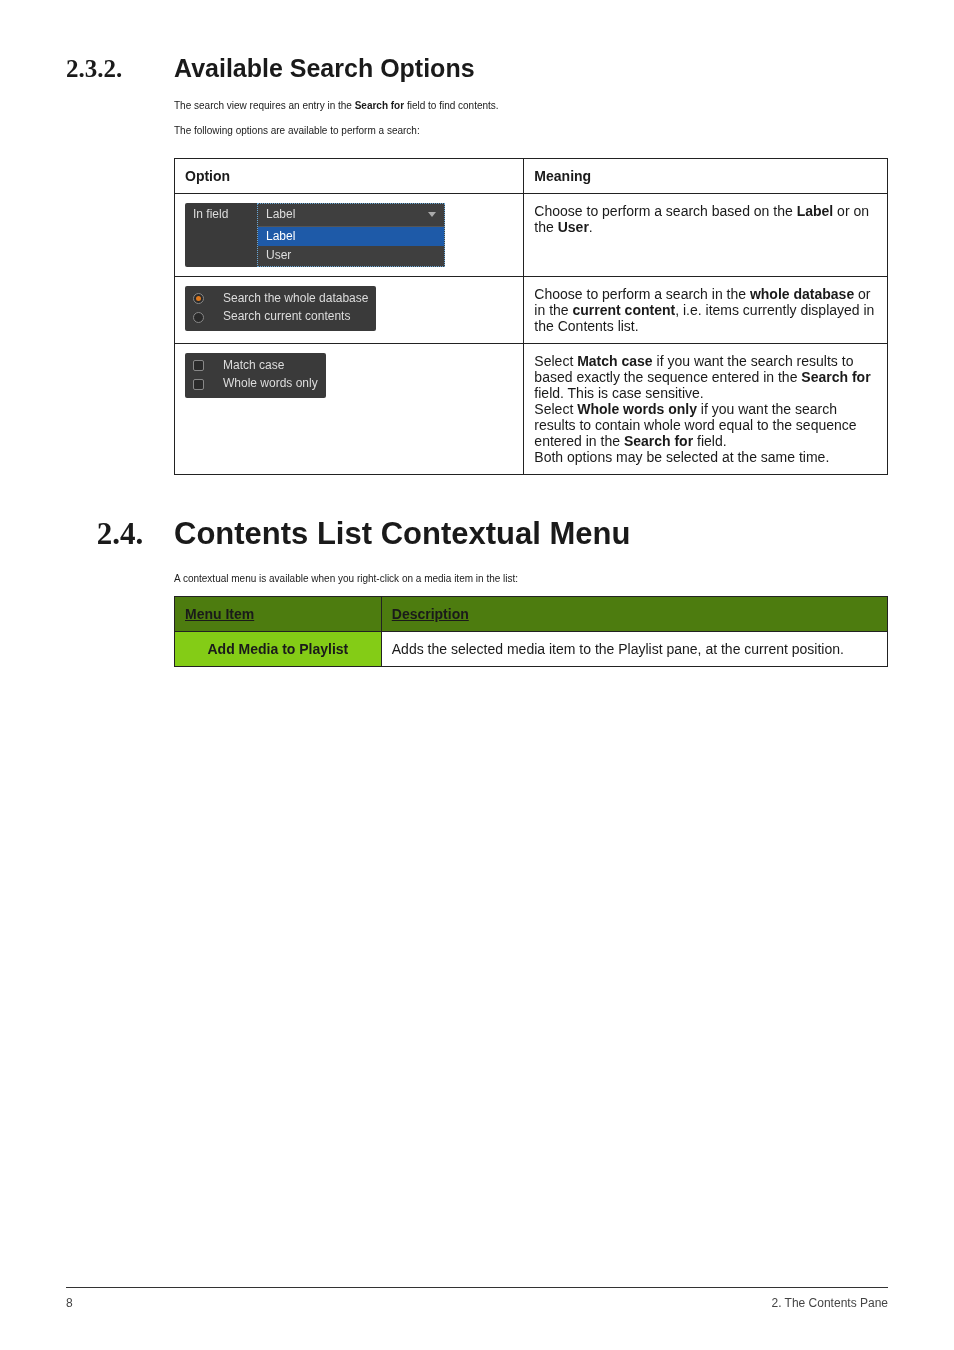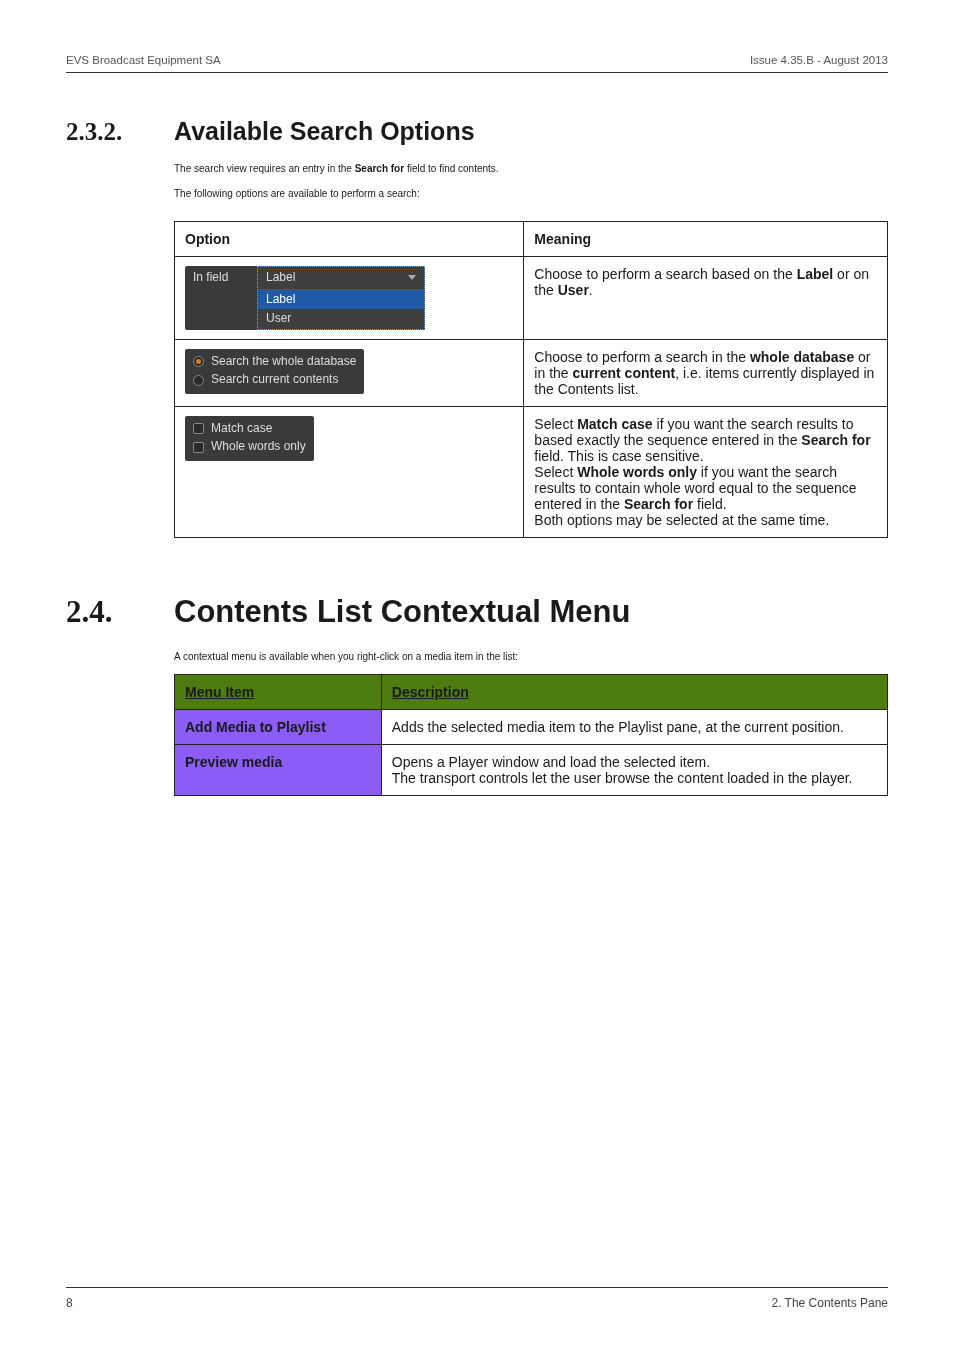--- a/index.html
+++ b/index.html
@@ -59,21 +59,21 @@
     background: #3a3a3a;
     color: #ddd;
     display: inline-block;
     font-size: 12px;
     line-height: 1.3;
     border-radius: 2px;
   }
   .infield {
     display: flex;
     align-items: stretch;
-    width: 240px;
+    width: 260px;
   }
   .infield .lbl {
     padding: 4px 8px;
     flex: 0 0 72px;
   }
   .infield .dd {
     flex: 1;
     position: relative;
     border: 1px dotted #6aa7d6;
     background: #3f3f3f;
@@ -101,21 +101,21 @@
     background: #1e5aa8;
     color: #fff;
   }
 
   .radiogrp, .chkgrp {
     padding: 5px 8px 6px 8px;
     display: inline-flex;
     flex-direction: column;
     gap: 3px;
   }
-  .ctrl-row { display: flex; align-items: center; gap: 7px; }
+  .ctrl-row { display: flex; align-items: center; gap: 19px; }
   .radio, .chk {
     width: 11px; height: 11px;
     background: #2a2a2a;
     border: 1px solid #888;
     display: inline-flex;
     align-items: center;
     justify-content: center;
     flex: 0 0 11px;
   }
   .radio { border-radius: 50%; }
@@ -136,44 +136,40 @@
     font-size: 14px;
     margin-top: 4px;
   }
   table.menu th, table.menu td {
     border: 1px solid #222;
     padding: 9px 10px;
     vertical-align: top;
     text-align: left;
   }
   table.menu th { background: #4d7c0f; font-weight: bold; text-decoration: underline; }
-  table.menu td.mi { background: #8b5cf6; font-weight: bold; width: 29%; }
+  table.menu td.mi { background: #84cc16; font-weight: bold; width: 29%; text-align: center; }
 
   .footer {
     position: absolute;
     left: 66px;
     right: 66px;
     bottom: 40px;
     border-top: 1px solid #333;
     padding-top: 8px;
     font-size: 12px;
     color: #444;
     display: flex;
     justify-content: space-between;
   }
 </style>
 </head>
 <body>
 
 <div class="page">
 
-  <div class="runhead">
-    <span>EVS Broadcast Equipment SA</span>
-    <span>Issue 4.35.B - August 2013</span>
-  </div>
 
   <div class="sec-row">
     <div class="sec-num h2">2.3.2.</div>
     <div class="sec-title h2">Available Search Options</div>
   </div>
 
   <div class="body-indent">
     <p class="para">
       <span>The search view requires an entry in the </span><span class="b">Search for</span><span> field to find contents.</span>
     </p>
@@ -243,44 +239,39 @@
           <td>
             <span>Select </span><span class="b">Match case</span><span> if you want the search results to based exactly the sequence entered in the </span><span class="b">Search for</span><span> field. This is case sensitive.</span><br>
             <span>Select </span><span class="b">Whole words only</span><span> if you want the search results to contain whole word equal to the sequence entered in the </span><span class="b">Search for</span><span> field.</span><br>
             <span>Both options may be selected at the same time.</span>
           </td>
         </tr>
       </tbody>
     </table>
   </div>
 
-  <div class="sec-row" style="margin-top:56px;">
+  <div class="sec-row" style="margin-top:41px;text-align:center;">
     <div class="sec-num h1">2.4.</div>
     <div class="sec-title h1">Contents List Contextual Menu</div>
   </div>
 
   <div class="body-indent" style="margin-top:20px;">
     <p class="para">A contextual menu is available when you right-click on a media item in the list:</p>
 
     <table class="menu">
       <thead>
         <tr>
           <th>Menu Item</th>
           <th>Description</th>
         </tr>
       </thead>
       <tbody>
         <tr>
           <td class="mi">Add Media to Playlist</td>
           <td>Adds the selected media item to the Playlist pane, at the current position.</td>
-        </tr>
-        <tr>
-          <td class="mi">Preview media</td>
-          <td style="white-space:pre-line;">Opens a Player window and load the selected item.
-The transport controls let the user browse the content loaded in the player.</td>
         </tr>
       </tbody>
     </table>
   </div>
 
   <div class="footer">
     <span>8</span>
     <span>2. The Contents Pane</span>
   </div>
 

